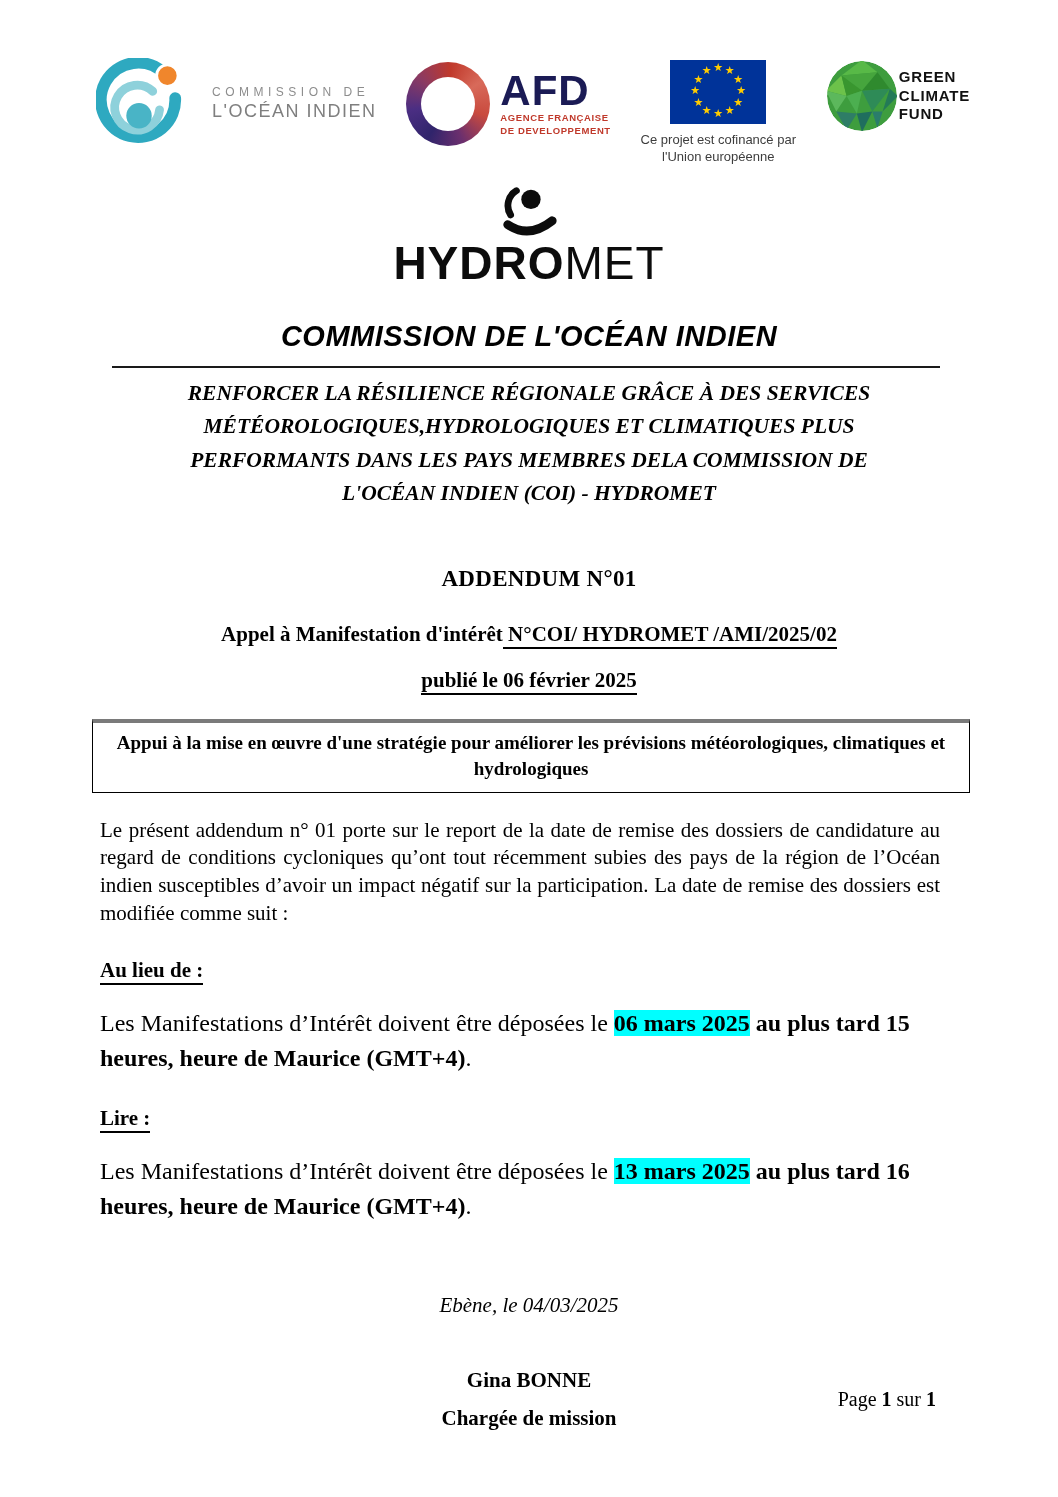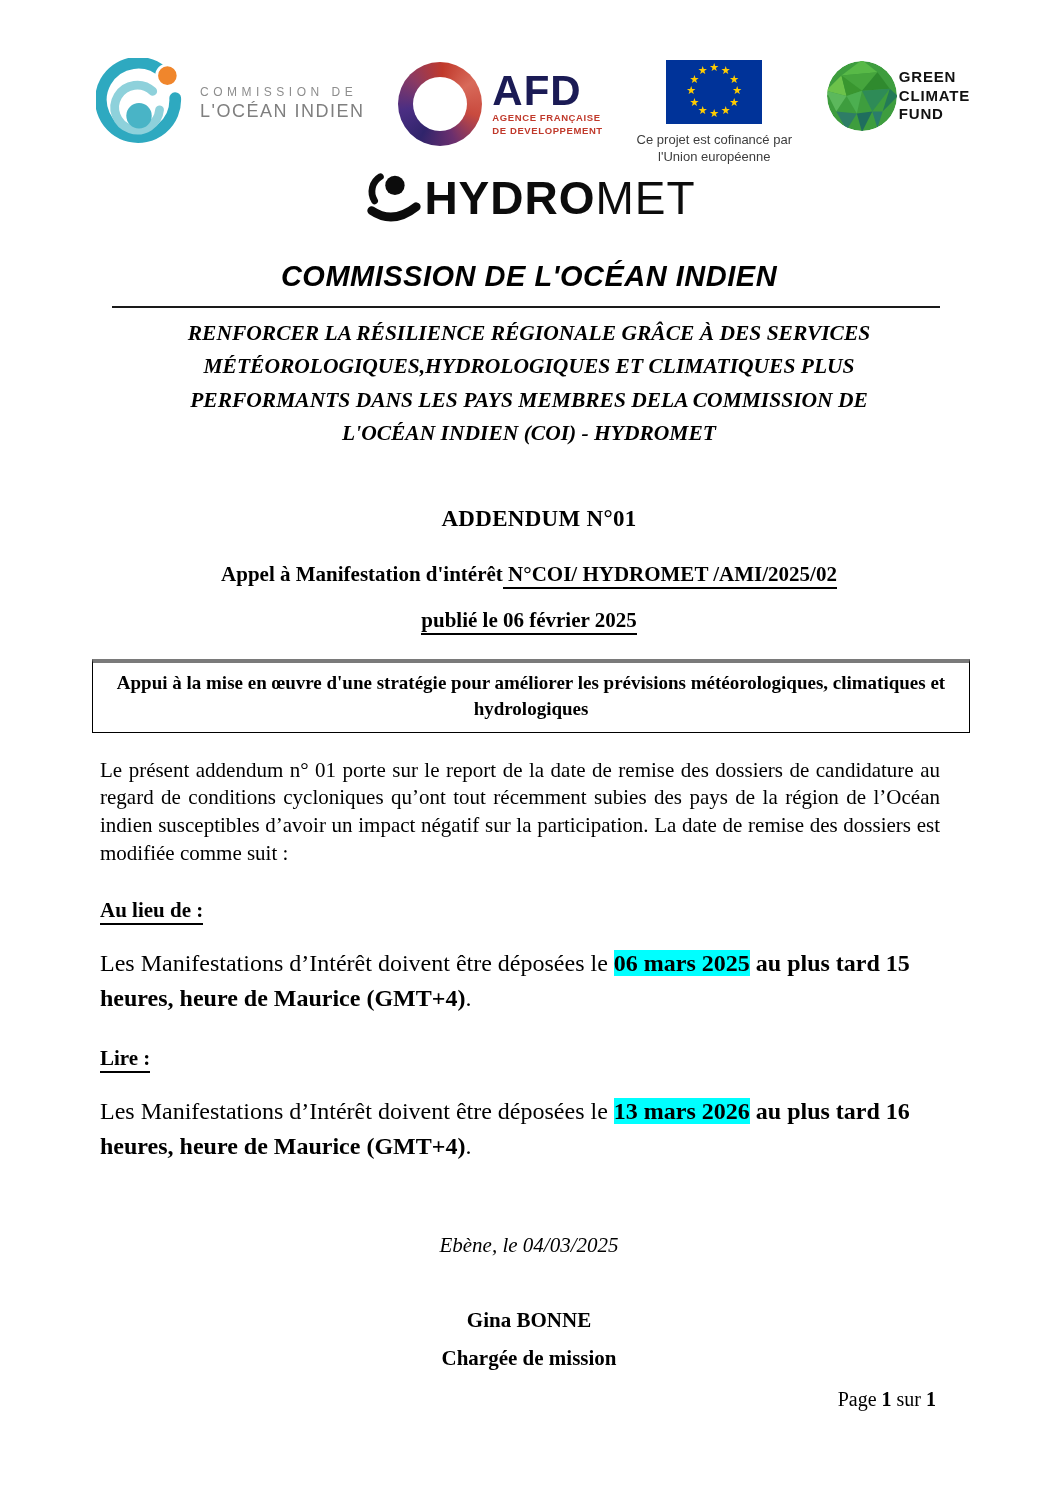--- a/index.html
+++ b/index.html
@@ -10,21 +10,21 @@
     background:#ffffff;
     font-family:"Liberation Serif", serif;
     color:#000;
     overflow:hidden;
   }
   
   .logo-row{
     display:flex;justify-content:space-between;align-items:flex-start;
     padding:58px 88px 0 96px;height:112px;
   }
-  .coi-logo{display:flex;align-items:center;gap:16px;}
+  .coi-logo{display:flex;align-items:center;gap:28px;}
   .coi-text{font-family:"Liberation Sans",sans-serif;color:#8d8d8d;line-height:1.25;}
   .coi-text .l1{font-size:12px;letter-spacing:4.5px;}
   .coi-text .l2{font-size:18px;letter-spacing:1.5px;color:#7f7f7f;}
   .afd-logo{display:flex;align-items:center;gap:10px;margin-top:4px;}
   .afd-ring{
     position:relative;width:84px;height:84px;border-radius:50%;
     background:conic-gradient(from 210deg,#30246b,#4b2e83,#8b3a62,#c0392b,#d86a5a,#c94a3e,#6b2f6e,#30246b);
   }
   .afd-ring::after{
     content:"";position:absolute;left:15px;top:15px;width:54px;height:54px;
@@ -58,21 +58,21 @@
   .eu-caption{
     margin-top:8px;font-family:"Liberation Sans",sans-serif;
     font-size:13px;color:#3d3d3d;line-height:1.3;
   }
   .gcf-logo{display:flex;align-items:center;gap:1px;margin-top:2px;}
   .gcf-text{
     font-family:"Liberation Sans",sans-serif;font-size:15px;font-weight:700;
     color:#111;line-height:1.25;letter-spacing:0.8px;
   }
   
-  .hydromet{display:flex;justify-content:center;align-items:center;gap:0;}
+  .hydromet{display:flex;justify-content:center;align-items:center;gap:0;margin-top:14px;flex-direction:column;}
   .hy-text{font-family:"Liberation Sans",sans-serif;font-size:46px;line-height:1;color:#0c0c0c;letter-spacing:1px;}
   .hy-bold{font-weight:800;}
   .hy-reg{font-weight:400;}
   
   .doc-title{
     margin:34px 0 0 0;text-align:center;
     font-family:"Liberation Sans",sans-serif;
     font-style:italic;font-weight:700;font-size:29px;letter-spacing:0.5px;
   }
   .title-rule{border:none;border-top:2px solid #1a1a1a;margin:13px 118px 0 112px;}
@@ -222,21 +222,21 @@
   <div class="box">Appui à la mise en œuvre d'une stratégie pour améliorer les prévisions météorologiques, climatiques et hydrologiques</div>
 
   <p class="body-par">Le présent addendum n° 01 porte sur le report de la date de remise des dossiers de candidature au regard de conditions cycloniques qu’ont tout récemment subies des pays de la région de l’Océan indien susceptibles d’avoir un impact négatif sur la participation. La date de remise des dossiers est modifiée comme suit :</p>
 
   <p class="label-u"><span class="u">Au lieu de :</span></p>
 
   <p class="dep"><span>Les Manifestations d’Intérêt doivent être déposées le </span><span class="hl b">06 mars 2025</span><span class="b"> au plus tard 15 heures, heure de Maurice (GMT+4)</span><span>.</span></p>
 
   <p class="label-u"><span class="u">Lire :</span></p>
 
-  <p class="dep"><span>Les Manifestations d’Intérêt doivent être déposées le </span><span class="hl b">13 mars 2026</span><span class="b"> au plus tard 16 heures, heure de Maurice (GMT+4)</span><span>.</span></p>
+  <p class="dep"><span>Les Manifestations d’Intérêt doivent être déposées le </span><span class="hl b">13 mars 2025</span><span class="b"> au plus tard 16 heures, heure de Maurice (GMT+4)</span><span>.</span></p>
 
   <p class="place-date">Ebène, le 04/03/2025</p>
   <p class="sig-name">Gina BONNE</p>
   <p class="sig-title">Chargée de mission</p>
 
   <div class="page-num"><span>Page </span><span class="b">1</span><span> sur </span><span class="b">1</span></div>
 
 </div>
 
 </body></html>

